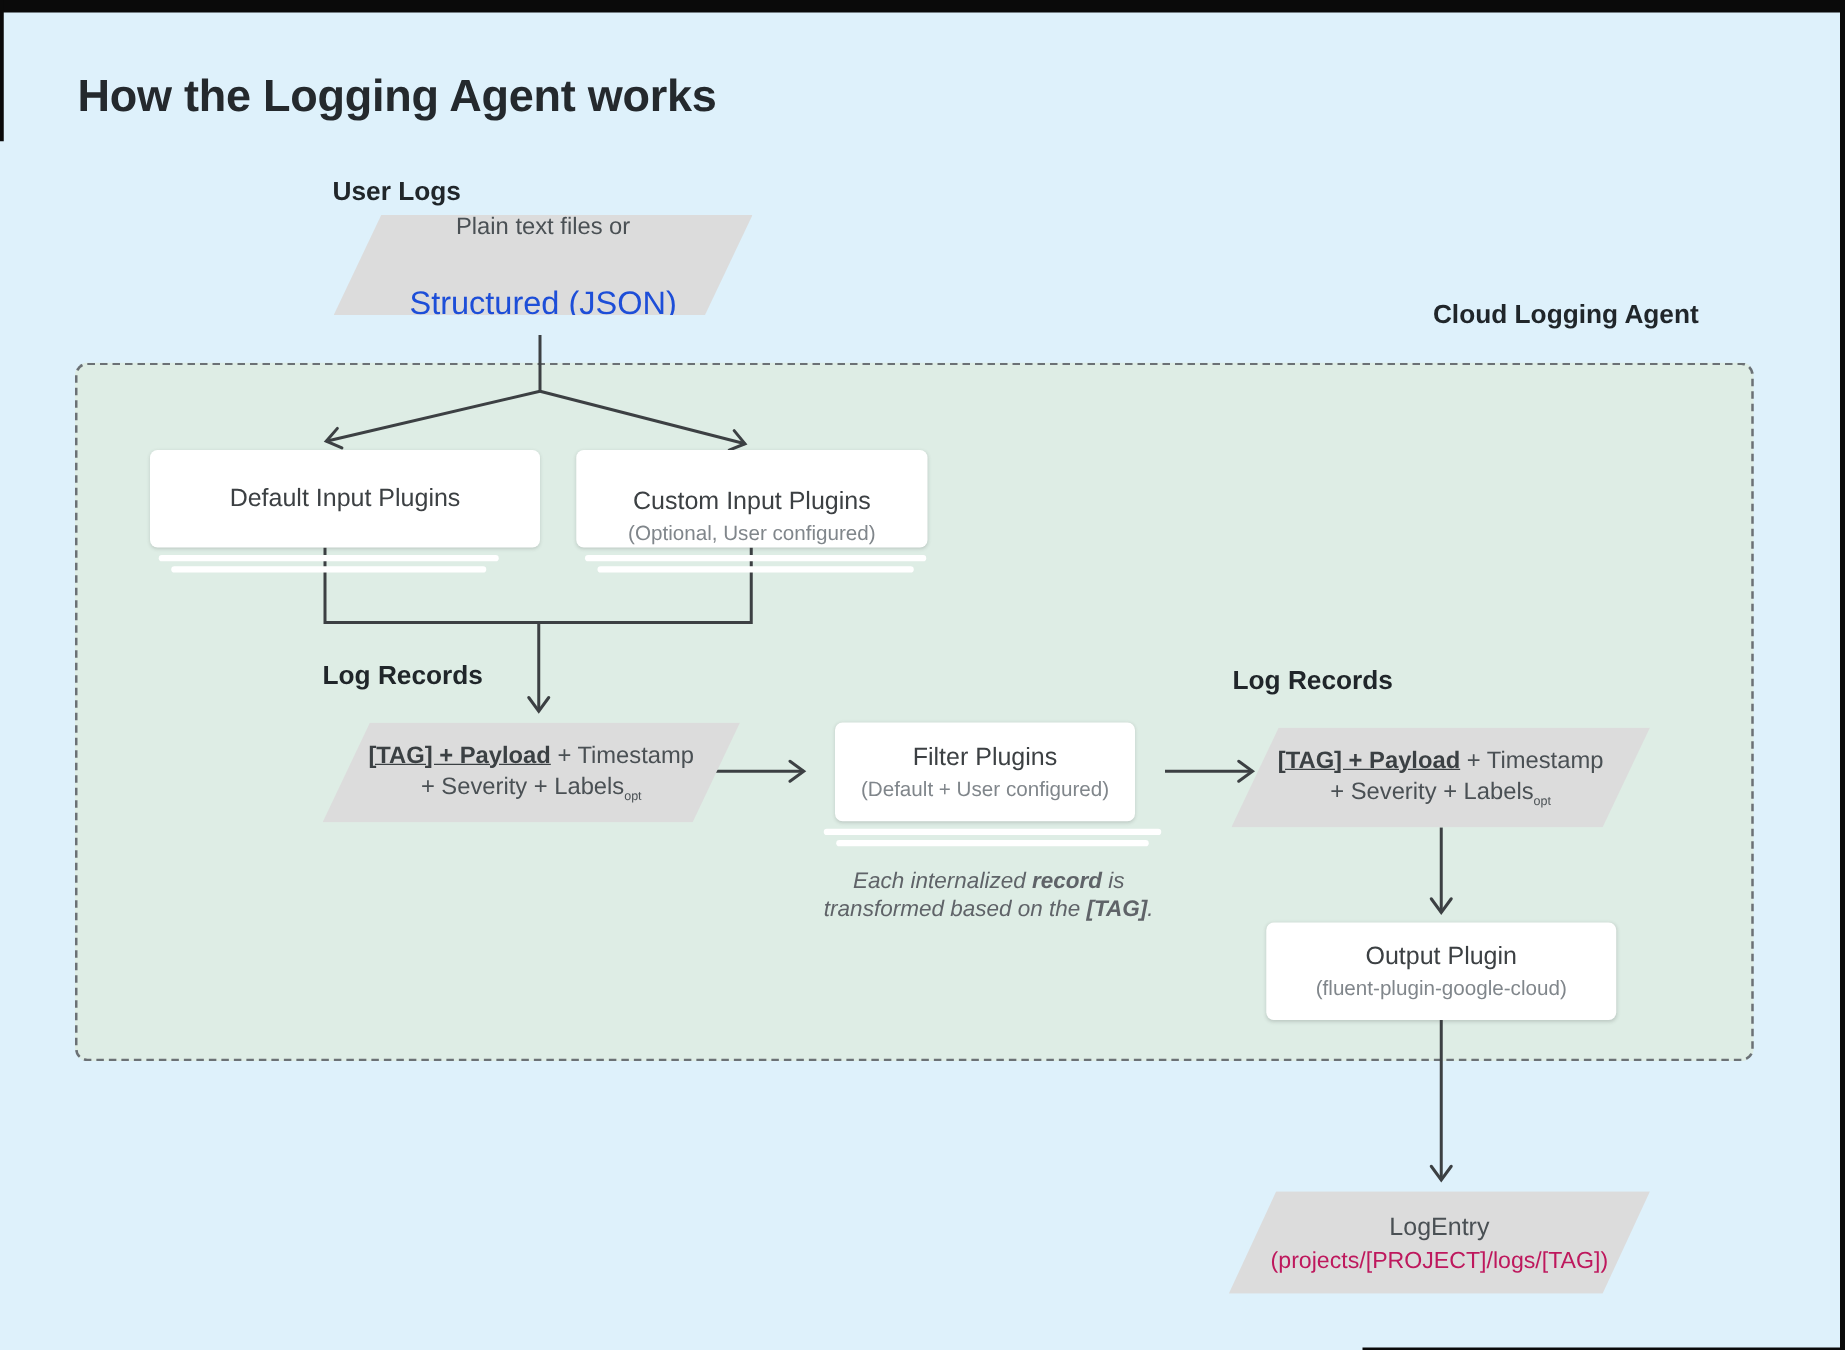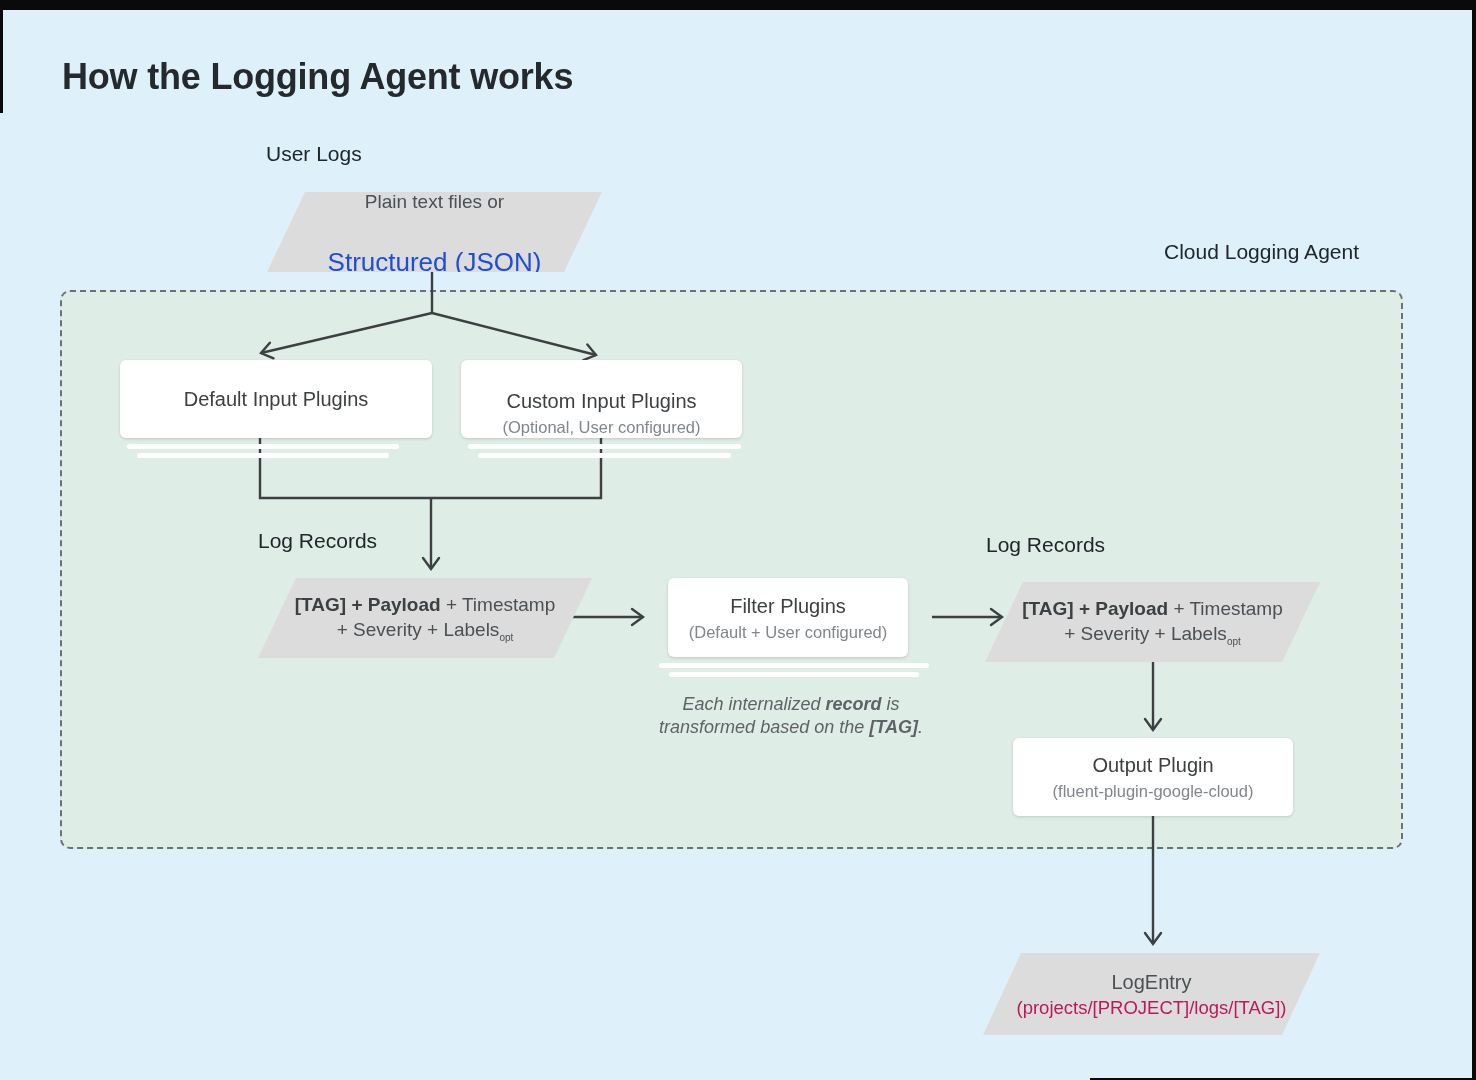--- a/index.html
+++ b/index.html
@@ -7,21 +7,21 @@
     position:relative;width:1476px;height:1080px;overflow:hidden;
     background:#def1fb;
     font-family:"Liberation Sans","DejaVu Sans",sans-serif;
     -webkit-font-smoothing:antialiased;
   }
   .abs{position:absolute;}
   
   .edge{background:#0a0a0a;z-index:50;}
   
   .page-title{left:62px;top:56px;font-size:36px;font-weight:bold;color:#24292d;letter-spacing:-0.2px;z-index:5;}
-  .flow-label{font-size:21px;font-weight:normal;color:#20262a;z-index:5;}
+  .flow-label{font-size:21px;font-weight:bold;color:#20262a;z-index:5;}
   
   .agent-box{
     left:60px;top:290px;width:1339px;height:555px;
     background:#deede5;border:2px dashed #6b7175;border-radius:10px;z-index:1;
   }
   
   svg.wires{left:0;top:0;z-index:2;}
   
   .card{
     background:#ffffff;border-radius:6px;
@@ -33,21 +33,21 @@
   .card-sub{font-size:16.5px;color:#80868b;line-height:22px;margin-top:2px;}
   .stack-bar{background:#ffffff;height:5px;border-radius:2.5px;z-index:3;}
   
   .pgram{
     background:#dcdcdc;
     clip-path:polygon(38px 0,100% 0,calc(100% - 38px) 100%,0 100%);
     display:flex;flex-direction:column;align-items:center;justify-content:center;
     text-align:center;z-index:3;color:#4a5054;
   }
   .pgram .ln{font-size:19px;line-height:25px;}
-  .pgram .b{font-weight:bold;color:#3b4043;}
+  .pgram .b{font-weight:bold;color:#3b4043;text-decoration:underline;}
   .pgram .sub-opt{font-size:10px;position:relative;top:5px;}
   .pgram-title{font-size:20px;line-height:26px;color:#4a5054;}
   .pgram-subtitle{font-size:18.5px;line-height:25px;color:#be185d;}
   
   .note{
     left:640px;top:693px;width:302px;text-align:center;
     font-style:italic;font-size:18px;line-height:23px;color:#5f6368;z-index:3;
   }
   .note .b{font-weight:bold;}
 </style>
@@ -77,21 +77,21 @@
     </g>
   </svg>
 
   <div class="abs page-title">How the Logging Agent works</div>
 
   <div class="abs flow-label" style="left:266px;top:142px;">User Logs</div>
   <div class="abs flow-label" style="left:1056px;top:240px;width:303px;text-align:right;">Cloud Logging Agent</div>
   <div class="abs flow-label" style="left:258px;top:529px;">Log Records</div>
   <div class="abs flow-label" style="left:986px;top:533px;">Log Records</div>
 
-  <div class="abs pgram" style="left:267px;top:192px;width:335px;height:80px;gap:36px;">
+  <div class="abs pgram" style="left:267px;top:172px;width:335px;height:80px;gap:36px;">
     <div class="ln" style="font-size:19px;color:#4a5054;">Plain text files or</div>
     <div class="ln" style="font-size:26px;color:#1d4ed8;">Structured (JSON)</div>
   </div>
 
   <div class="abs card" style="left:120px;top:360px;width:312px;height:78px;">
     <div class="card-title">Default Input Plugins</div>
   </div>
   <div class="abs stack-bar" style="left:127px;top:444px;width:272px;"></div>
   <div class="abs stack-bar" style="left:137px;top:453px;width:252px;"></div>
 

